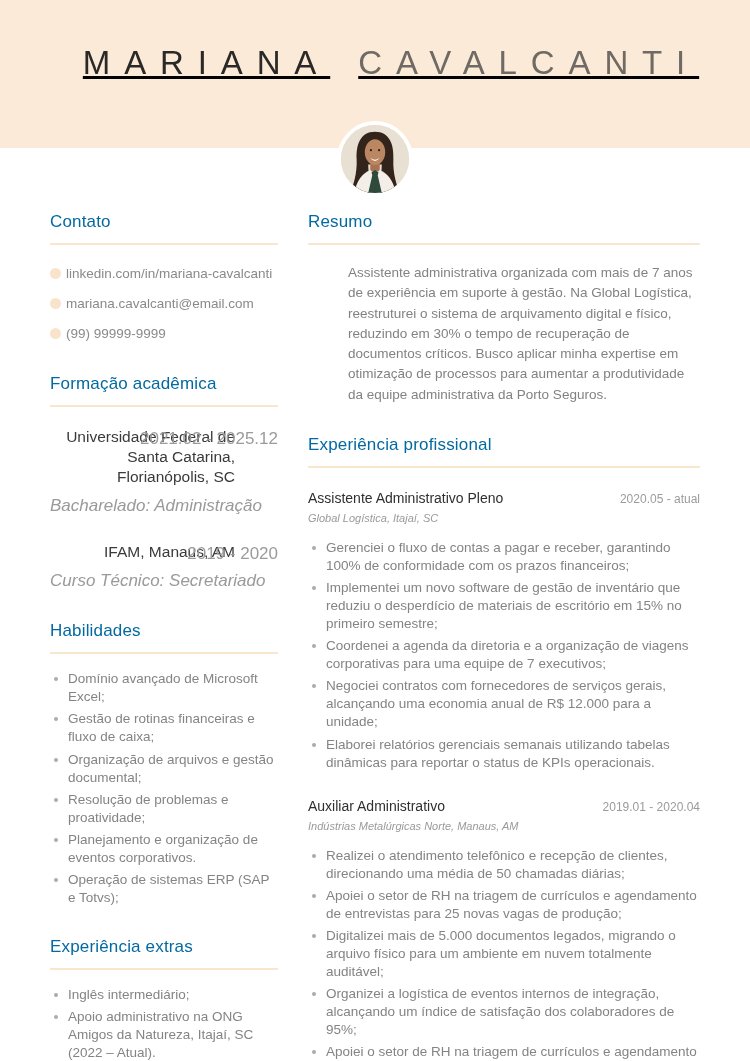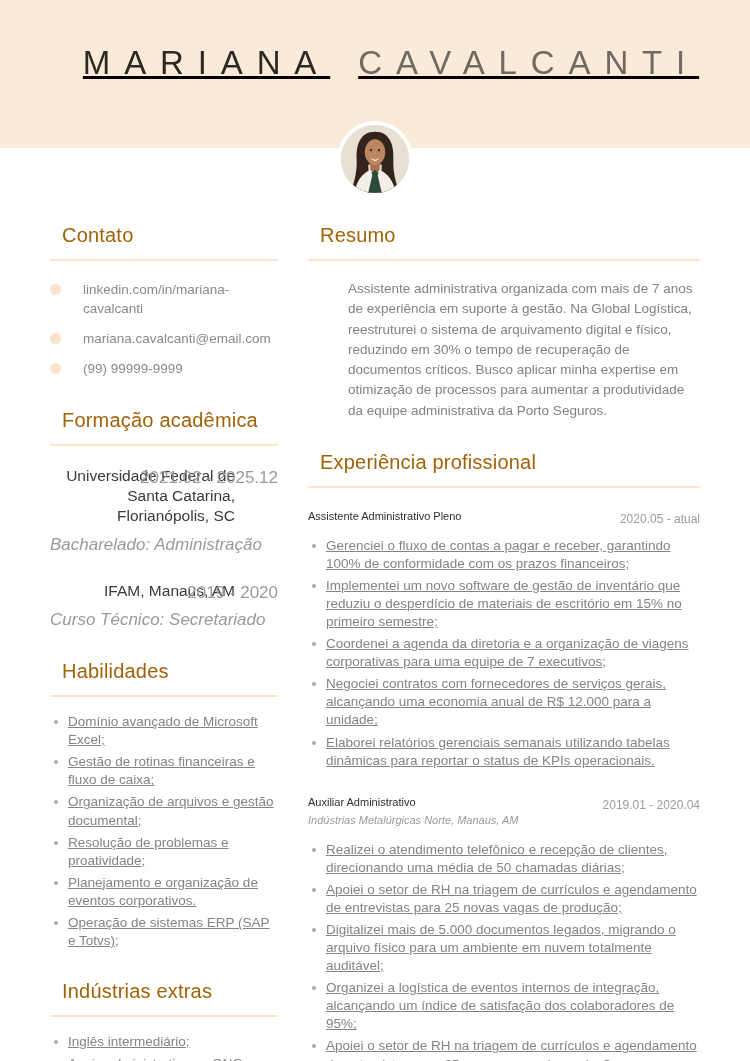--- a/index.html
+++ b/index.html
@@ -34,30 +34,30 @@
   .content {
     position: absolute; top: 148px; left: 0; width: 750px;
     box-sizing: border-box; padding: 64px 50px 0 50px;
     display: flex; gap: 30px;
   }
   .col-left  { width: 228px; flex: 0 0 228px; }
   .col-right { flex: 1; min-width: 0; }
 
   
   .sec-heading {
-    font-size: 20px; color: #a16207; font-weight: 400;
-    letter-spacing: 0.01em; margin: 12px;
+    font-size: 17px; color: #0369a1; font-weight: 400;
+    letter-spacing: 0.01em; margin: 0;
   }
   .rule { height: 2px; background: #f8e6cf; margin: 11px 0 0 0; }
   .section { margin-bottom: 30px; }
 
   
   .contact-list { margin-top: 20px; }
   .contact-item {
-    display: flex; align-items: flex-start; gap: 22px;
+    display: flex; align-items: flex-start; gap: 5px;
     margin-bottom: 11px; font-size: 13.5px; line-height: 1.4; color: #8a8a8a;
   }
   .contact-dot {
     flex: 0 0 11px; width: 11px; height: 11px; border-radius: 50%;
     background: #fae3cb; margin-top: 3px;
   }
 
   
   .edu-entry { position: relative; margin-top: 20px; }
   .edu-entry + .edu-entry { margin-top: 26px; }
@@ -70,37 +70,37 @@
     font-size: 17px; color: #9b9b9b;
   }
   .degree {
     font-size: 17px; font-style: italic; color: #9a9a9a; margin-top: 9px;
   }
 
   
   ul.dots { list-style: none; margin: 16px 0 0 0; padding: 0 0 0 18px; }
   ul.dots li {
     position: relative; font-size: 13.5px; line-height: 1.34;
-    color: #848484; margin-bottom: 4px; text-decoration: underline;
+    color: #848484; margin-bottom: 4px;
   }
   ul.dots li::before {
     content: ""; position: absolute; left: -14px; top: 7px;
     width: 4px; height: 4px; border-radius: 50%; background: #ababab;
   }
 
   
   .summary-text {
     margin-top: 18px; font-size: 13.5px; line-height: 1.5; color: #828282; margin-left: 40px;
   }
 
   
   .job { position: relative; margin-top: 22px; }
   .job + .job { margin-top: 26px; }
   .job-title {
-    font-size: 11px; color: #2f2f2f; font-weight: 500; margin: 0;
+    font-size: 14px; color: #2f2f2f; font-weight: 500; margin: 0;
     padding-right: 110px;
   }
   .job-dates {
     position: absolute; top: 2px; right: 0;
     font-size: 12px; color: #9b9b9b;
   }
   .company {
     font-size: 11px; font-style: italic; color: #9a9a9a; margin-top: 6px;
   }
   .job ul.dots { margin-top: 15px; }
@@ -181,21 +181,21 @@
         <li>Domínio avançado de Microsoft Excel;</li>
         <li>Gestão de rotinas financeiras e fluxo de caixa;</li>
         <li>Organização de arquivos e gestão documental;</li>
         <li>Resolução de problemas e proatividade;</li>
         <li>Planejamento e organização de eventos corporativos.</li>
         <li>Operação de sistemas ERP (SAP e Totvs);</li>
       </ul>
     </div>
 
     <div class="section">
-      <h2 class="sec-heading">Indústrias extras</h2>
+      <h2 class="sec-heading">Experiência extras</h2>
       <div class="rule"></div>
       <ul class="dots">
         <li>Inglês intermediário;</li>
         <li>Apoio administrativo na ONG Amigos da Natureza, Itajaí, SC (2022 – Atual).</li>
       </ul>
     </div>
 
   </div>
 
   <div class="col-right">
@@ -206,20 +206,21 @@
       <div class="summary-text">Assistente administrativa organizada com mais de 7 anos de experiência em suporte à gestão. Na Global Logística, reestruturei o sistema de arquivamento digital e físico, reduzindo em 30% o tempo de recuperação de documentos críticos. Busco aplicar minha expertise em otimização de processos para aumentar a produtividade da equipe administrativa da Porto Seguros.</div>
     </div>
 
     <div class="section">
       <h2 class="sec-heading">Experiência profissional</h2>
       <div class="rule"></div>
 
       <div class="job">
         <h3 class="job-title">Assistente Administrativo Pleno</h3>
         <span class="job-dates">2020.05 - atual</span>
+        <div class="company">Global Logística, Itajaí, SC</div>
         <ul class="dots">
           <li>Gerenciei o fluxo de contas a pagar e receber, garantindo 100% de conformidade com os prazos financeiros;</li>
           <li>Implementei um novo software de gestão de inventário que reduziu o desperdício de materiais de escritório em 15% no primeiro semestre;</li>
           <li>Coordenei a agenda da diretoria e a organização de viagens corporativas para uma equipe de 7 executivos;</li>
           <li>Negociei contratos com fornecedores de serviços gerais, alcançando uma economia anual de R$ 12.000 para a unidade;</li>
           <li>Elaborei relatórios gerenciais semanais utilizando tabelas dinâmicas para reportar o status de KPIs operacionais.</li>
         </ul>
       </div>
 
       <div class="job">

